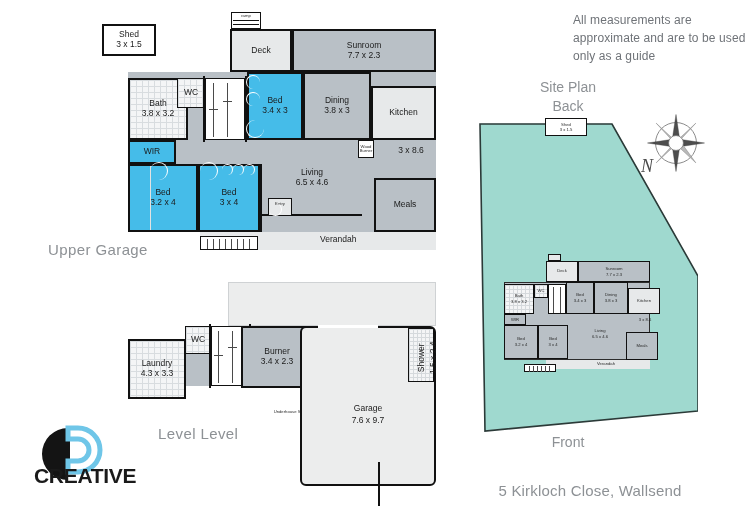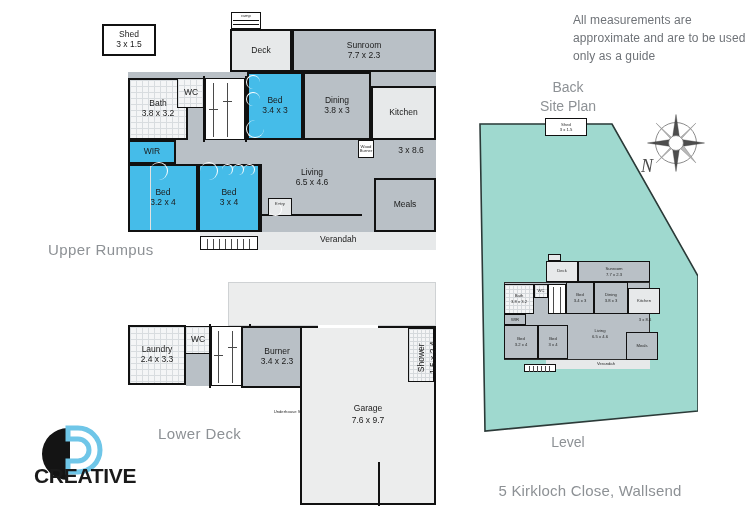--- a/index.html
+++ b/index.html
@@ -187,27 +187,27 @@
   <i style="left:6px;top:2px;width:1px;height:10px;"></i>
   <i style="left:12px;top:2px;width:1px;height:10px;"></i>
   <i style="left:18px;top:2px;width:1px;height:10px;"></i>
   <i style="left:24px;top:2px;width:1px;height:10px;"></i>
   <i style="left:30px;top:2px;width:1px;height:10px;"></i>
   <i style="left:36px;top:2px;width:1px;height:10px;"></i>
   <i style="left:42px;top:2px;width:1px;height:10px;"></i>
   <i style="left:48px;top:2px;width:1px;height:10px;"></i>
 </div>
 
-<div class="levcap" style="left:48px;top:241px;">Upper Rumpus</div>
+<div class="levcap" style="left:48px;top:241px;">Upper Garage</div>
 
 <div class="room xlgrey" style="left:228px;top:282px;width:208px;height:44px;border:1.4px solid #cfd2d4;"></div>
 
-<div class="room tile" style="left:128px;top:325px;width:58px;height:60px;">
+<div class="room tile" style="left:128px;top:339px;width:58px;height:60px;">
   <span class="nm">Laundry</span>
-  <span class="dm">2.4 x 3.3</span>
+  <span class="dm">4.3 x 3.3</span>
 </div>
 
 <div class="room tile thin" style="left:185px;top:326px;width:26px;height:28px;">
   <span class="nm">WC</span>
 </div>
 
 <div class="room grey nb" style="left:186px;top:354px;width:52px;height:32px;border:none;"></div>
 
 <div class="stairs" style="left:211px;top:326px;width:38px;height:60px;">
   <i style="left:6px;top:4px;width:1px;height:52px;"></i>
@@ -221,52 +221,52 @@
 <div class="room grey" style="left:241px;top:326px;width:72px;height:62px;">
   <span class="nm">Burner</span>
   <span class="dm">3.4 x 2.3</span>
 </div>
 <div class="door" style="left:300px;top:374px;width:16px;height:16px;border-left:none;border-top:none;"></div>
 
 <div class="room nb" style="left:270px;top:408px;width:46px;height:16px;border:none;">
   <span class="tiny" style="left:0;right:0;top:2px;">Underhouse Storage</span>
 </div>
 
-<div class="room xlgrey" style="left:300px;top:326px;width:136px;height:179px;">
+<div class="room xlgrey" style="left:300px;top:326px;width:136px;height:160px;border-radius:6px;">
   <span class="nm" style="position:absolute;left:0;right:0;top:76px;">Garage</span>
   <span class="dm" style="position:absolute;left:0;right:0;top:88px;">7.6 x 9.7</span>
 </div>
 
 <div class="vline" style="left:378px;top:462px;width:1.8px;height:44px;"></div>
 
 <div class="wline" style="left:318px;top:325px;width:60px;height:3px;background:#ffffff;"></div>
 
 <div class="room tile-sm thin" style="left:408px;top:328px;width:26px;height:54px;">
   <span class="nm" style="position:absolute;transform:rotate(-90deg);left:-12px;top:24px;width:50px;">Shower</span>
   <span class="dm" style="position:absolute;transform:rotate(-90deg);left:0px;top:24px;width:50px;">1.5 x 2.4</span>
 </div>
 
-<div class="levcap" style="left:158px;top:425px;">Lower Deck</div>
+<div class="levcap" style="left:158px;top:425px;">Level Level</div>
 
 <div id="logo">
   <svg width="180" height="60" viewBox="0 0 180 60">
 
     <path d="M46 4 a26 26 0 1 0 0 52 l0 -13 a13 13 0 1 1 0 -26 z" fill="#141414"></path>
     <rect x="33" y="17" width="15" height="26" fill="#141414"></rect>
 
     <path d="M46 4 h10 a22 22 0 0 1 0 44 h-10 v-11 h10 a11 11 0 0 0 0 -22 h-10 z" fill="none" stroke="#6fc6e8" stroke-width="5"></path>
   </svg>
 </div>
 <div class="logotxt">
   <div>CREATIVE</div>
 </div>
 
 <div id="siteTitle">
+  <div>Site Plan</div>
   <div>Back</div>
-  <div>Site Plan</div>
 </div>
 
 <div id="siteplan">
   <div class="lot"></div>
   <svg class="lotline" viewBox="0 0 220 330" preserveAspectRatio="none">
     <polygon points="2,20 134,20 220,172 220,307 7,327" fill="none" stroke="#2b3a38" stroke-width="1.6"></polygon>
   </svg>
 
   <div class="room white thin" style="left:67px;top:14px;width:42px;height:18px;">
     <span class="tiny" style="left:0;right:0;top:4px;">Shed</span>
@@ -372,14 +372,14 @@
       <polygon points="82,18 56,46 50,50 54,44"></polygon>
       <polygon points="18,82 44,54 50,50 46,56"></polygon>
       <polygon points="82,82 54,56 50,50 56,46"></polygon>
     </g>
     <circle cx="50" cy="50" r="12" fill="#ffffff" stroke="#6a6a6a" stroke-width="1.2"></circle>
   </svg>
   <div style="position:absolute;left:-4px;top:44px;font-family:'Liberation Serif',serif;
               font-style:italic;font-size:18px;color:#4a4a4a;">N</div>
 </div>
 
-<div id="frontLbl">Level</div>
+<div id="frontLbl">Front</div>
 <div id="address">5 Kirkloch Close, Wallsend</div>
 
 </body></html>

